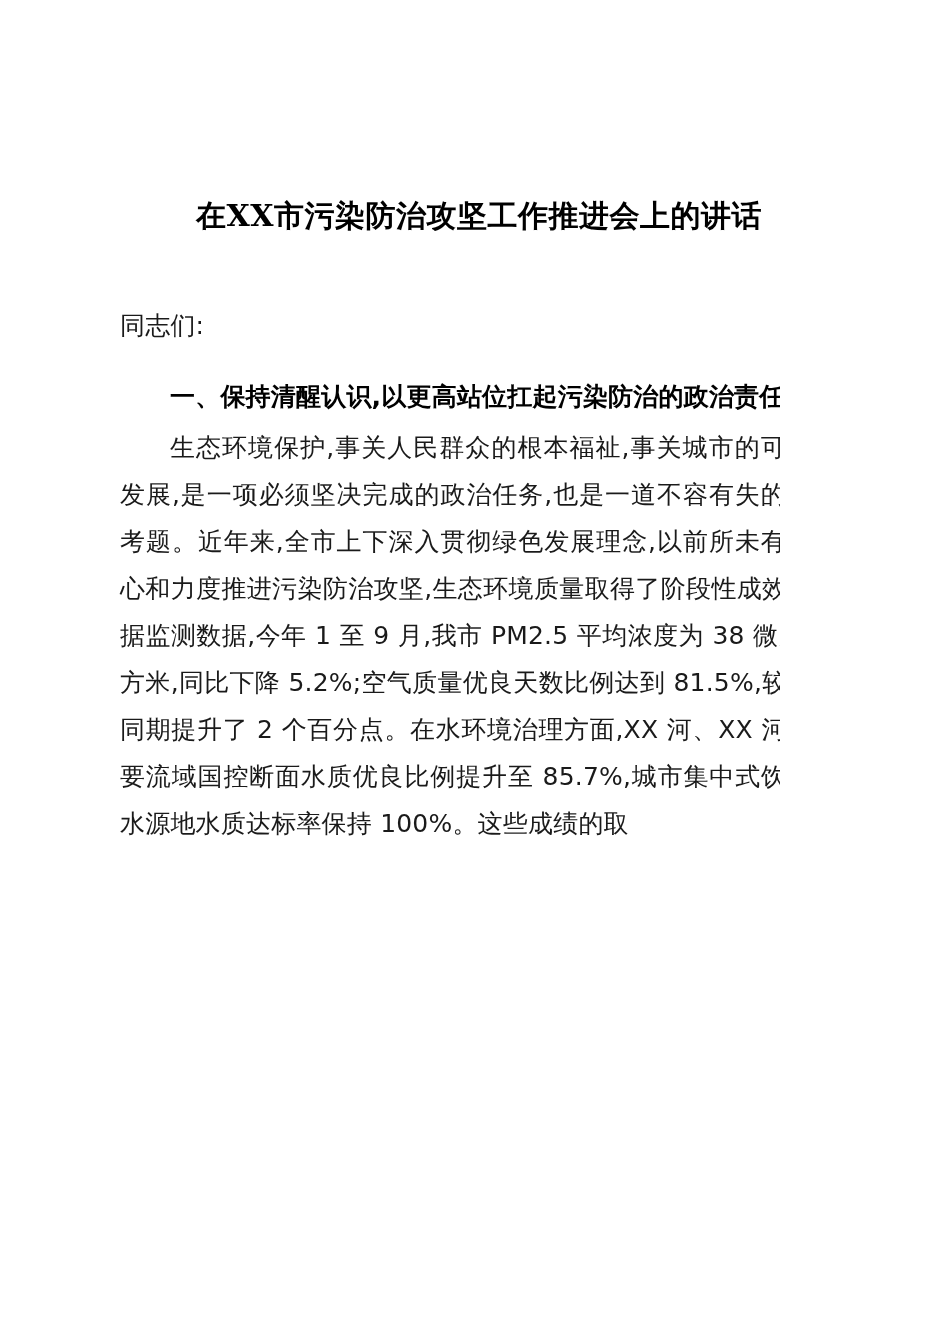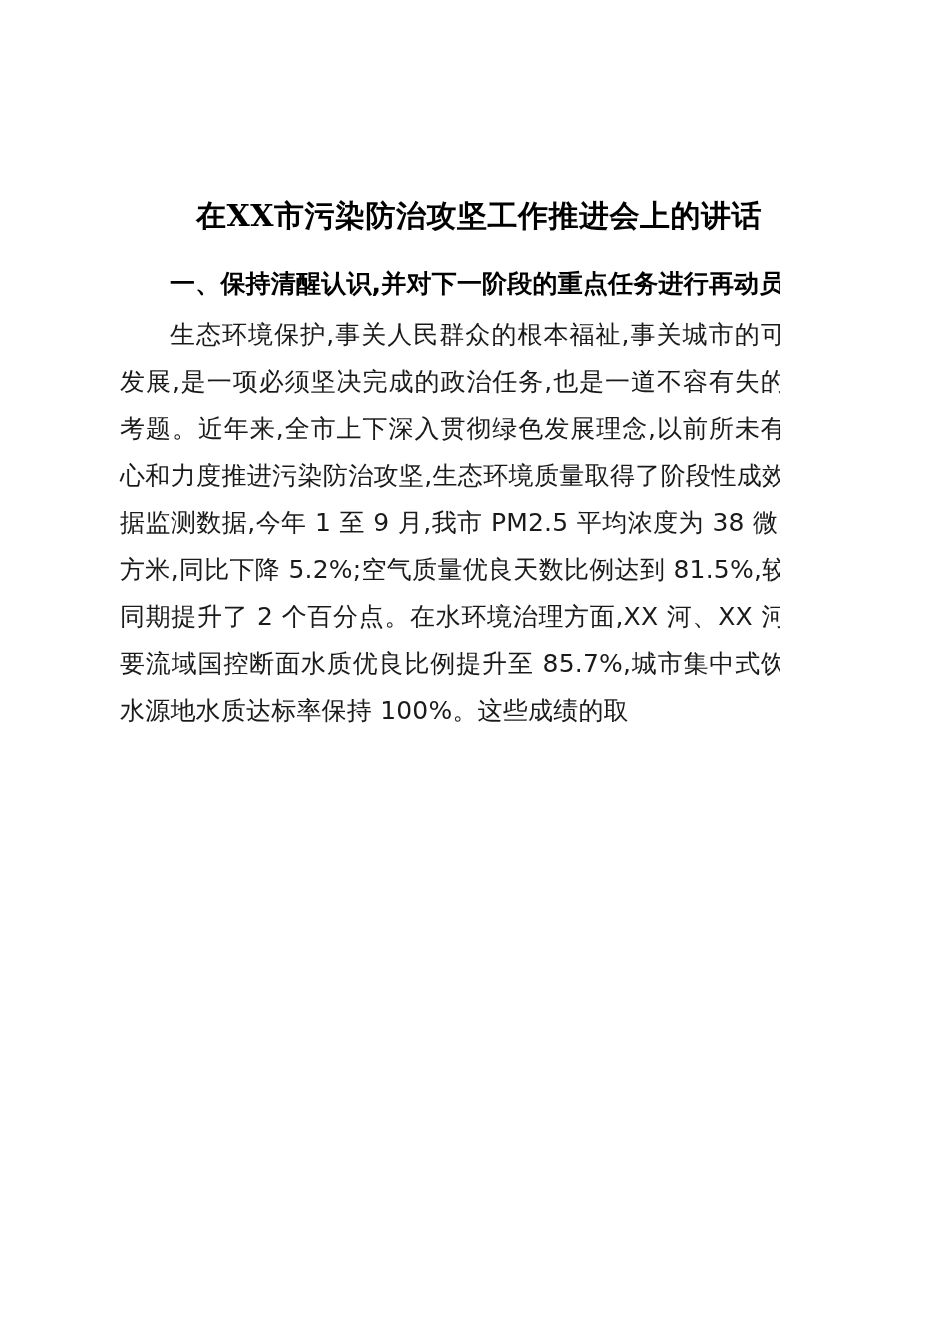--- a/index.html
+++ b/index.html
@@ -68,20 +68,21 @@
   }
 </style>
 </head>
 <body>
 
 <div class="page">
   <div class="doc-body">
 
     <h1 class="doc-title">在XX市污染防治攻坚工作推进会上的讲话</h1>
 
+    <p class="para salutation">同志们:</p>
 
 
-    <h2 class="section-heading">一、保持清醒认识,并对下一阶段的重点任务进行再动员</h2>
+    <h2 class="section-heading">一、保持清醒认识,以更高站位扛起污染防治的政治责任</h2>
 
     <p class="para indent2 after-heading">生态环境保护,事关人民群众的根本福祉,事关城市的可持续发展,是一项必须坚决完成的政治任务,也是一道不容有失的民生考题。近年来,全市上下深入贯彻绿色发展理念,以前所未有的决心和力度推进污染防治攻坚,生态环境质量取得了阶段性成效。根据监测数据,今年 1 至 9 月,我市 PM2.5 平均浓度为 38 微克/立方米,同比下降 5.2%;空气质量优良天数比例达到 81.5%,较去年同期提升了 2 个百分点。在水环境治理方面,XX 河、XX 河等主要流域国控断面水质优良比例提升至 85.7%,城市集中式饮用水水源地水质达标率保持 100%。这些成绩的取</p>
 
   </div>
 </div>
 
 </body></html>

